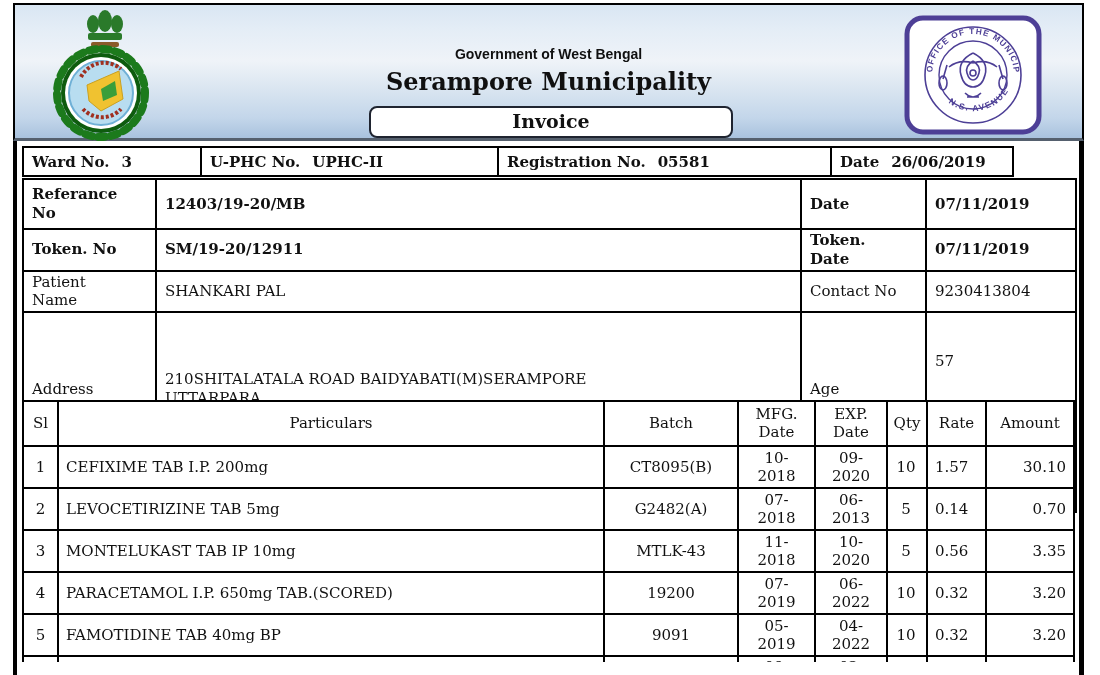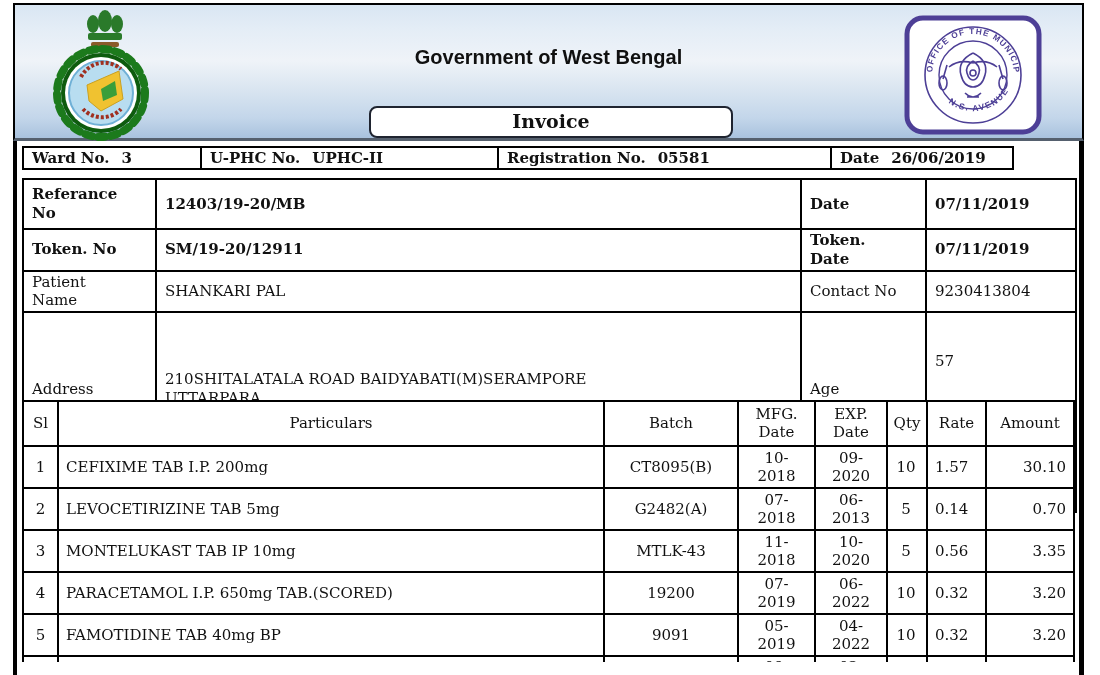--- a/index.html
+++ b/index.html
@@ -14,36 +14,36 @@
 
   
   .header{
     position:absolute;left:13px;top:3px;width:1071px;height:138px;
     box-sizing:border-box;border:2px solid #000;border-bottom:3px solid #55606e;
     background:linear-gradient(180deg,#d9e6f3 0%,#e4edf6 18%,#eff3f8 42%,#dbe6f1 62%,#c3d6ea 85%,#a9c2de 100%);
   }
   .title1{position:absolute;left:0;top:5px;width:100%;text-align:center;
     font-family:"Liberation Sans",sans-serif;font-weight:700;font-size:25px;letter-spacing:.5px;color:#101010;}
   .title2{position:absolute;left:0;top:41px;width:100%;text-align:center;
-    font-family:"Liberation Sans",sans-serif;font-weight:700;font-size:20px;color:#101010;}
+    font-family:"Liberation Sans",sans-serif;font-weight:700;font-size:14px;color:#101010;}
   .title3{position:absolute;left:0;top:62px;width:100%;text-align:center;
     font-weight:700;font-size:24px;color:#101010;}
   .invoice-box{
     position:absolute;left:354px;top:101px;width:360px;height:28px;
     background:#fff;border:2px solid #1f2430;border-radius:8px;
     text-align:center;font-weight:700;font-size:19px;line-height:27px;
   }
   .logo-left{position:absolute;left:28px;top:2px;}
   .logo-right{position:absolute;left:888px;top:10px;}
 
   
   table{border-collapse:collapse;background:#fff;}
   td{border:2px solid #000;font-size:15px;vertical-align:middle;box-sizing:border-box;}
   .infobar{position:absolute;left:22px;top:146px;}
-  .infobar td{height:22px;font-weight:700;padding:0 0 0 8px;white-space:nowrap;}
+  .infobar td{height:29px;font-weight:700;padding:0 0 0 8px;white-space:nowrap;}
   .infobar .val{margin-left:12px;}
 
   
   .details{position:absolute;left:22px;top:178px;}
   .details td{padding:1px 4px 1px 8px;line-height:1.25;}
   .b{font-weight:700;}
 
   
   .medwrap{position:absolute;left:22px;top:400px;width:1056px;height:262px;overflow:hidden;}
   .med td{padding:0 4px;}
@@ -59,20 +59,21 @@
   .med .partial td{vertical-align:top;padding-top:1px;height:40px;}
 </style>
 </head>
 <body>
 
 <div class="side-border left"></div>
 <div class="side-border right"></div>
 
 <div class="header">
   <div class="title2">Government of West Bengal</div>
+  <div class="title3">Serampore Municipality</div>
   <div class="invoice-box">
     <span>Invoice</span>
   </div>
 
   <div class="logo-left">
     <svg width="118" height="134" viewBox="0 0 118 134">
 
       <g fill="#2a7a2a">
         <ellipse cx="62" cy="14" rx="7" ry="11"></ellipse>
         <ellipse cx="50" cy="17" rx="6" ry="9"></ellipse>

